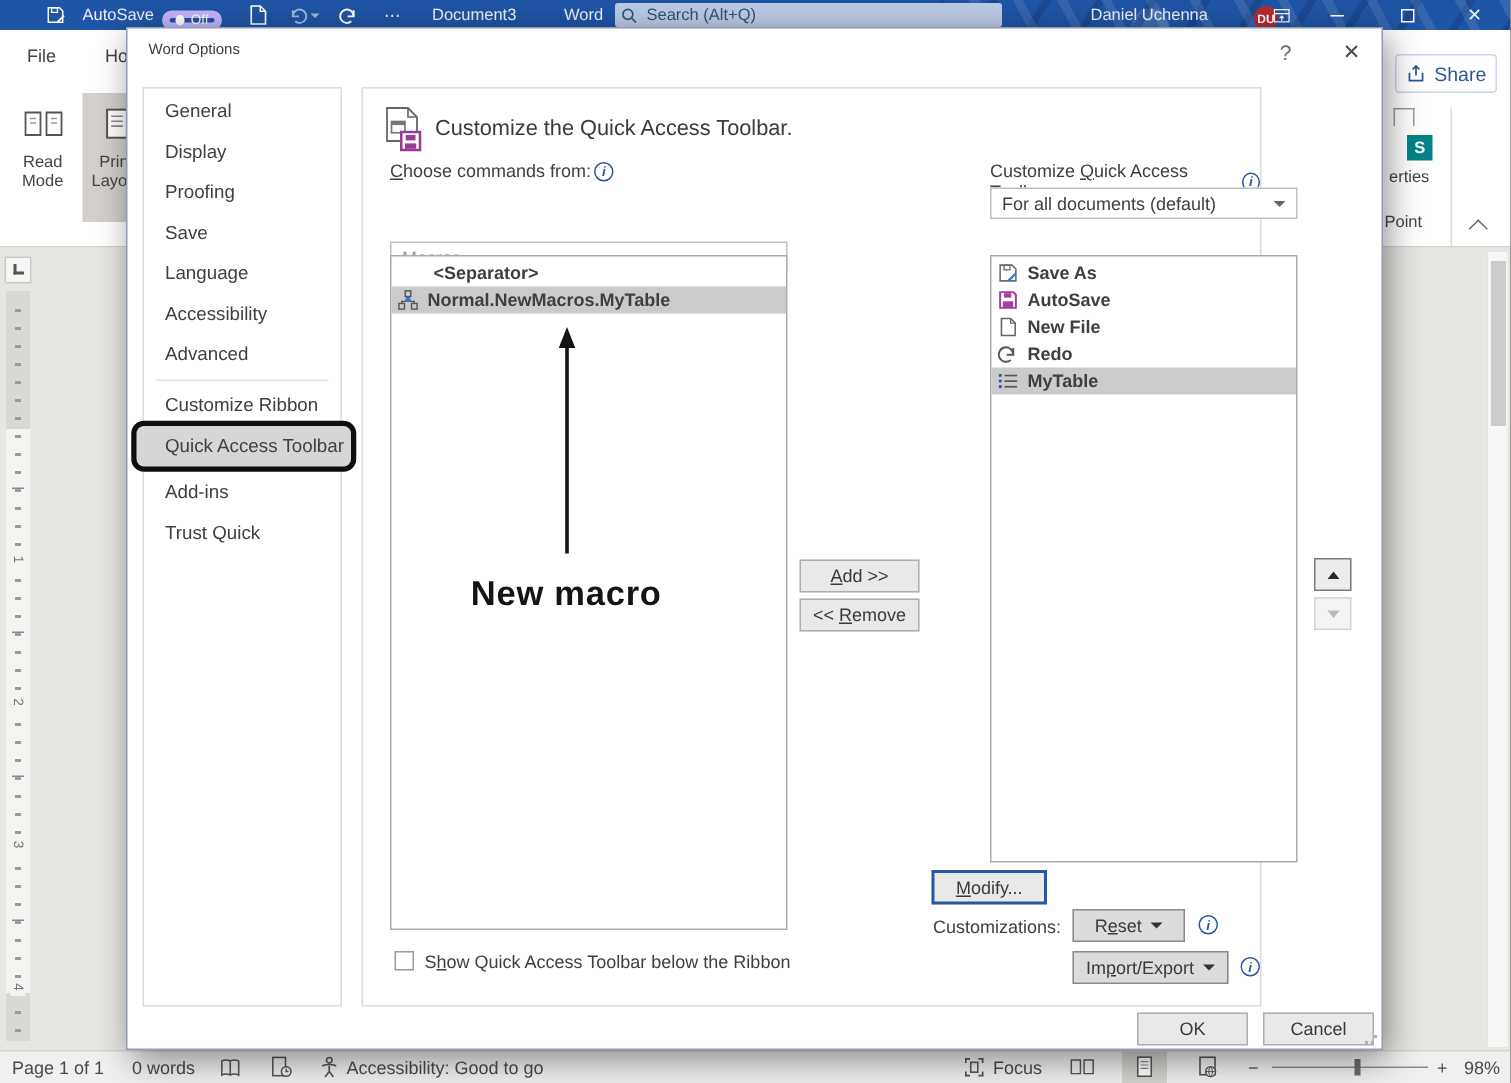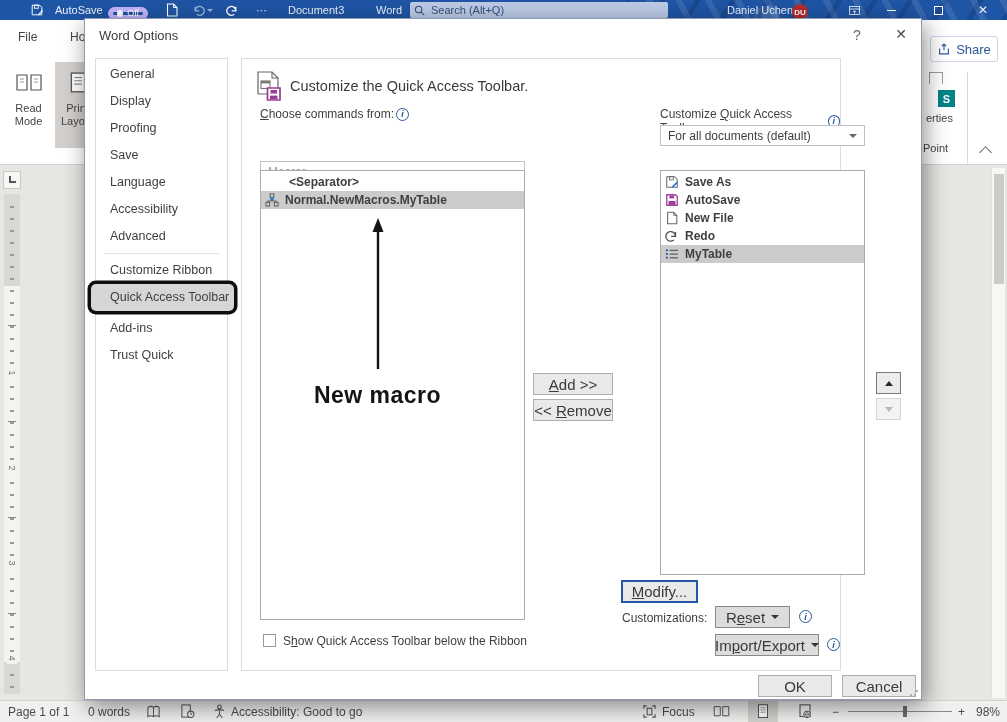--- a/index.html
+++ b/index.html
@@ -16,21 +16,21 @@
       repeating-linear-gradient(-58deg, rgba(8,28,80,0.22) 0 5px, rgba(0,0,0,0) 5px 30px),
       radial-gradient(circle at 140px 18px, rgba(255,255,255,0.14) 0 12px, rgba(255,255,255,0) 13px); }
   .tb-item { position:absolute; top:0; height:20px; display:flex; align-items:center; white-space:nowrap; }
   .pill { border:5px solid #c4b5fd; border-radius:8px; height:13px; width:40px; display:flex; align-items:center; padding:0 4px; gap:4px; }
   .pill .knob { width:7px; height:7px; border-radius:50%; background:#fff; }
   .pill .off { font-size:9px; color:#fff; }
   .searchbox { position:absolute; left:410px; top:2px; width:258px; height:16px; background:#bccbe6; border-radius:2px;
                display:flex; align-items:center; gap:6px; padding:0 4px; }
   .searchbox input { border:none; background:transparent; outline:none; font-size:11px; color:#27406f; width:200px; font-family:"Liberation Sans",sans-serif; }
   .searchbox input::placeholder { color:#33517e; opacity:1; }
-  .avatar { width:16px; height:16px; border-radius:50%; background:#b52b30; color:#fff; font-size:8px; display:flex; align-items:center; justify-content:center; font-weight:bold; }
+  .avatar { width:16px; height:16px; border-radius:50%; background:#b52b30; color:#fff; font-size:8px; display:flex; align-items:center; justify-content:center; font-weight:bold;margin-left:44px; }
   .winbtn { width:30px; justify-content:center; font-size:12px; }
   .min-glyph { display:block; width:9px; height:1px; background:#fff; }
   .max-glyph { display:block; width:9px; height:9px; border:1px solid #fff; }
   .undo-caret { width:0; height:0; border-left:3px solid transparent; border-right:3px solid transparent; border-top:3px solid #9db7de; margin-left:2px; }
 
   
   .ribbon { position:absolute; left:0; top:20px; width:1007px; height:145px; background:#ffffff; border-bottom:1px solid #d4d2cf; }
   .tab { position:absolute; top:10px; font-size:12px; color:#444; }
   .rib-btn { position:absolute; top:42px; width:47px; height:86px; display:flex; flex-direction:column; align-items:center; padding-top:10px; gap:8px; font-size:11px; color:#444; text-align:center; line-height:13px; }
   .rib-btn.sel { background:#d2cfcc; }
@@ -61,21 +61,21 @@
   .statusbar { position:absolute; left:0; top:700px; width:1007px; height:22px; background:#f1f0ef; border-top:1px solid #d6d4d2; font-size:12px; color:#4a4a4a; }
   .sb-item { position:absolute; top:0; height:21px; display:flex; align-items:center; white-space:nowrap; }
   .sb-viewbtn { width:30px; justify-content:center; }
   .sb-viewbtn.sel { background:#d4d2cf; }
   .zoom-track { position:absolute; left:848px; top:10px; width:104px; height:1px; background:#8a8a8a; }
   .zoom-thumb { position:absolute; left:903px; top:5px; width:4px; height:11px; background:#6b6b6b; }
 
   
   .dialog { position:absolute; left:84px; top:18px; width:838px; height:682px; background:#fff;
             border:1px solid #8d9bb5; box-shadow:3px 6px 22px rgba(0,0,0,0.45); z-index:50; font-size:12px; }
-  .dlg-title { position:absolute; left:14px; top:9px; font-size:13px; color:#3c3c3c; }
+  .dlg-title { position:absolute; left:14px; top:9px; font-size:10px; color:#3c3c3c; }
   .dlg-help { position:absolute; left:762px; top:8px; width:20px; text-align:center; font-size:14px; color:#6a6a6a; }
   .dlg-close { position:absolute; left:805px; top:7px; width:22px; text-align:center; font-size:14px; color:#4a4a4a; }
   .panel { position:absolute; border:1px solid #dcdcdc; background:#fff; }
   .nav { left:10px; top:39px; width:133px; height:613px; overflow:visible; padding-top:2px; }
   .nav-item { height:27px; line-height:27px; padding-left:14px; font-size:12.5px; color:#3f3f3f; cursor:default; }
   .nav-sep { border-top:1px solid #e2e2e2; margin:3px 8px 3px 8px; }
   .nav-item.sel { position:relative; background:#d6d6d6; margin-left:-5px; margin-right:-7px; padding-left:19px;
                   box-shadow:0 0 0 3.5px #0e0e0e; border-radius:5px; z-index:5; }
   .main { left:156px; top:39px; width:600px; height:613px; }
 
@@ -88,21 +88,21 @@
   .combo .arrow { position:absolute; right:7px; top:8px; width:0; height:0; border-left:4px solid transparent; border-right:4px solid transparent; border-top:4px solid #666; }
   .combo.disabled { color:#9a9a9a;margin-top:36px; }
   .listbox { position:absolute; border:1px solid #ababab; background:#fff; padding-top:2px;font-weight:bold; }
   .lrow { height:18px; display:flex; align-items:center; font-size:12px; color:#3f3f3f; position:relative; }
   .lrow .ic { width:14px; height:14px; margin:0 6px 0 4px; flex:0 0 14px; }
   .lrow.noicon { padding-left:28px; }
   .lrow.sel { background:#cbcbcb; }
   .flyout { position:absolute; right:1px; top:1px; height:16px; display:flex; align-items:center; border-left:1px solid #8a8a8a; padding-left:4px; }
   .flyout b { width:0; height:0; border-top:4px solid transparent; border-bottom:4px solid transparent; border-left:5px solid #444; }
 
-  .btn { position:absolute; display:flex; align-items:center; justify-content:center; background:#e9e9e9; border:1px solid #aeaeae; font-size:15px; color:#3a3a3a; }
+  .btn { position:absolute; display:flex; align-items:center; justify-content:center; background:#e9e9e9; border:1px solid #aeaeae; font-size:12px; color:#3a3a3a; }
   .btn.dark { background:#dcdcdc; border-color:#8a8a8a; }
   .btn.modify { border:2px solid #2458a5; }
   .btn .dd { width:0; height:0; border-left:4px solid transparent; border-right:4px solid transparent; border-top:4px solid #333; margin-left:6px; }
   .mn { text-decoration:underline; }
   .tri-up { width:0; height:0; border-left:4px solid transparent; border-right:4px solid transparent; border-bottom:5px solid #2a2a2a; }
   .tri-down { width:0; height:0; border-left:4px solid transparent; border-right:4px solid transparent; border-top:5px solid #b9b9b9; }
   .btn.disabled { background:#f3f3f3; border-color:#d4d4d4; }
   .checkbox { position:absolute; width:13px; height:13px; border:1px solid #9a9a9a; background:#fff; }
   .grip { position:absolute; right:2px; bottom:2px; width:10px; height:10px;
           background:radial-gradient(circle at 2px 8px,#b0b0b0 1px,transparent 1.4px),

